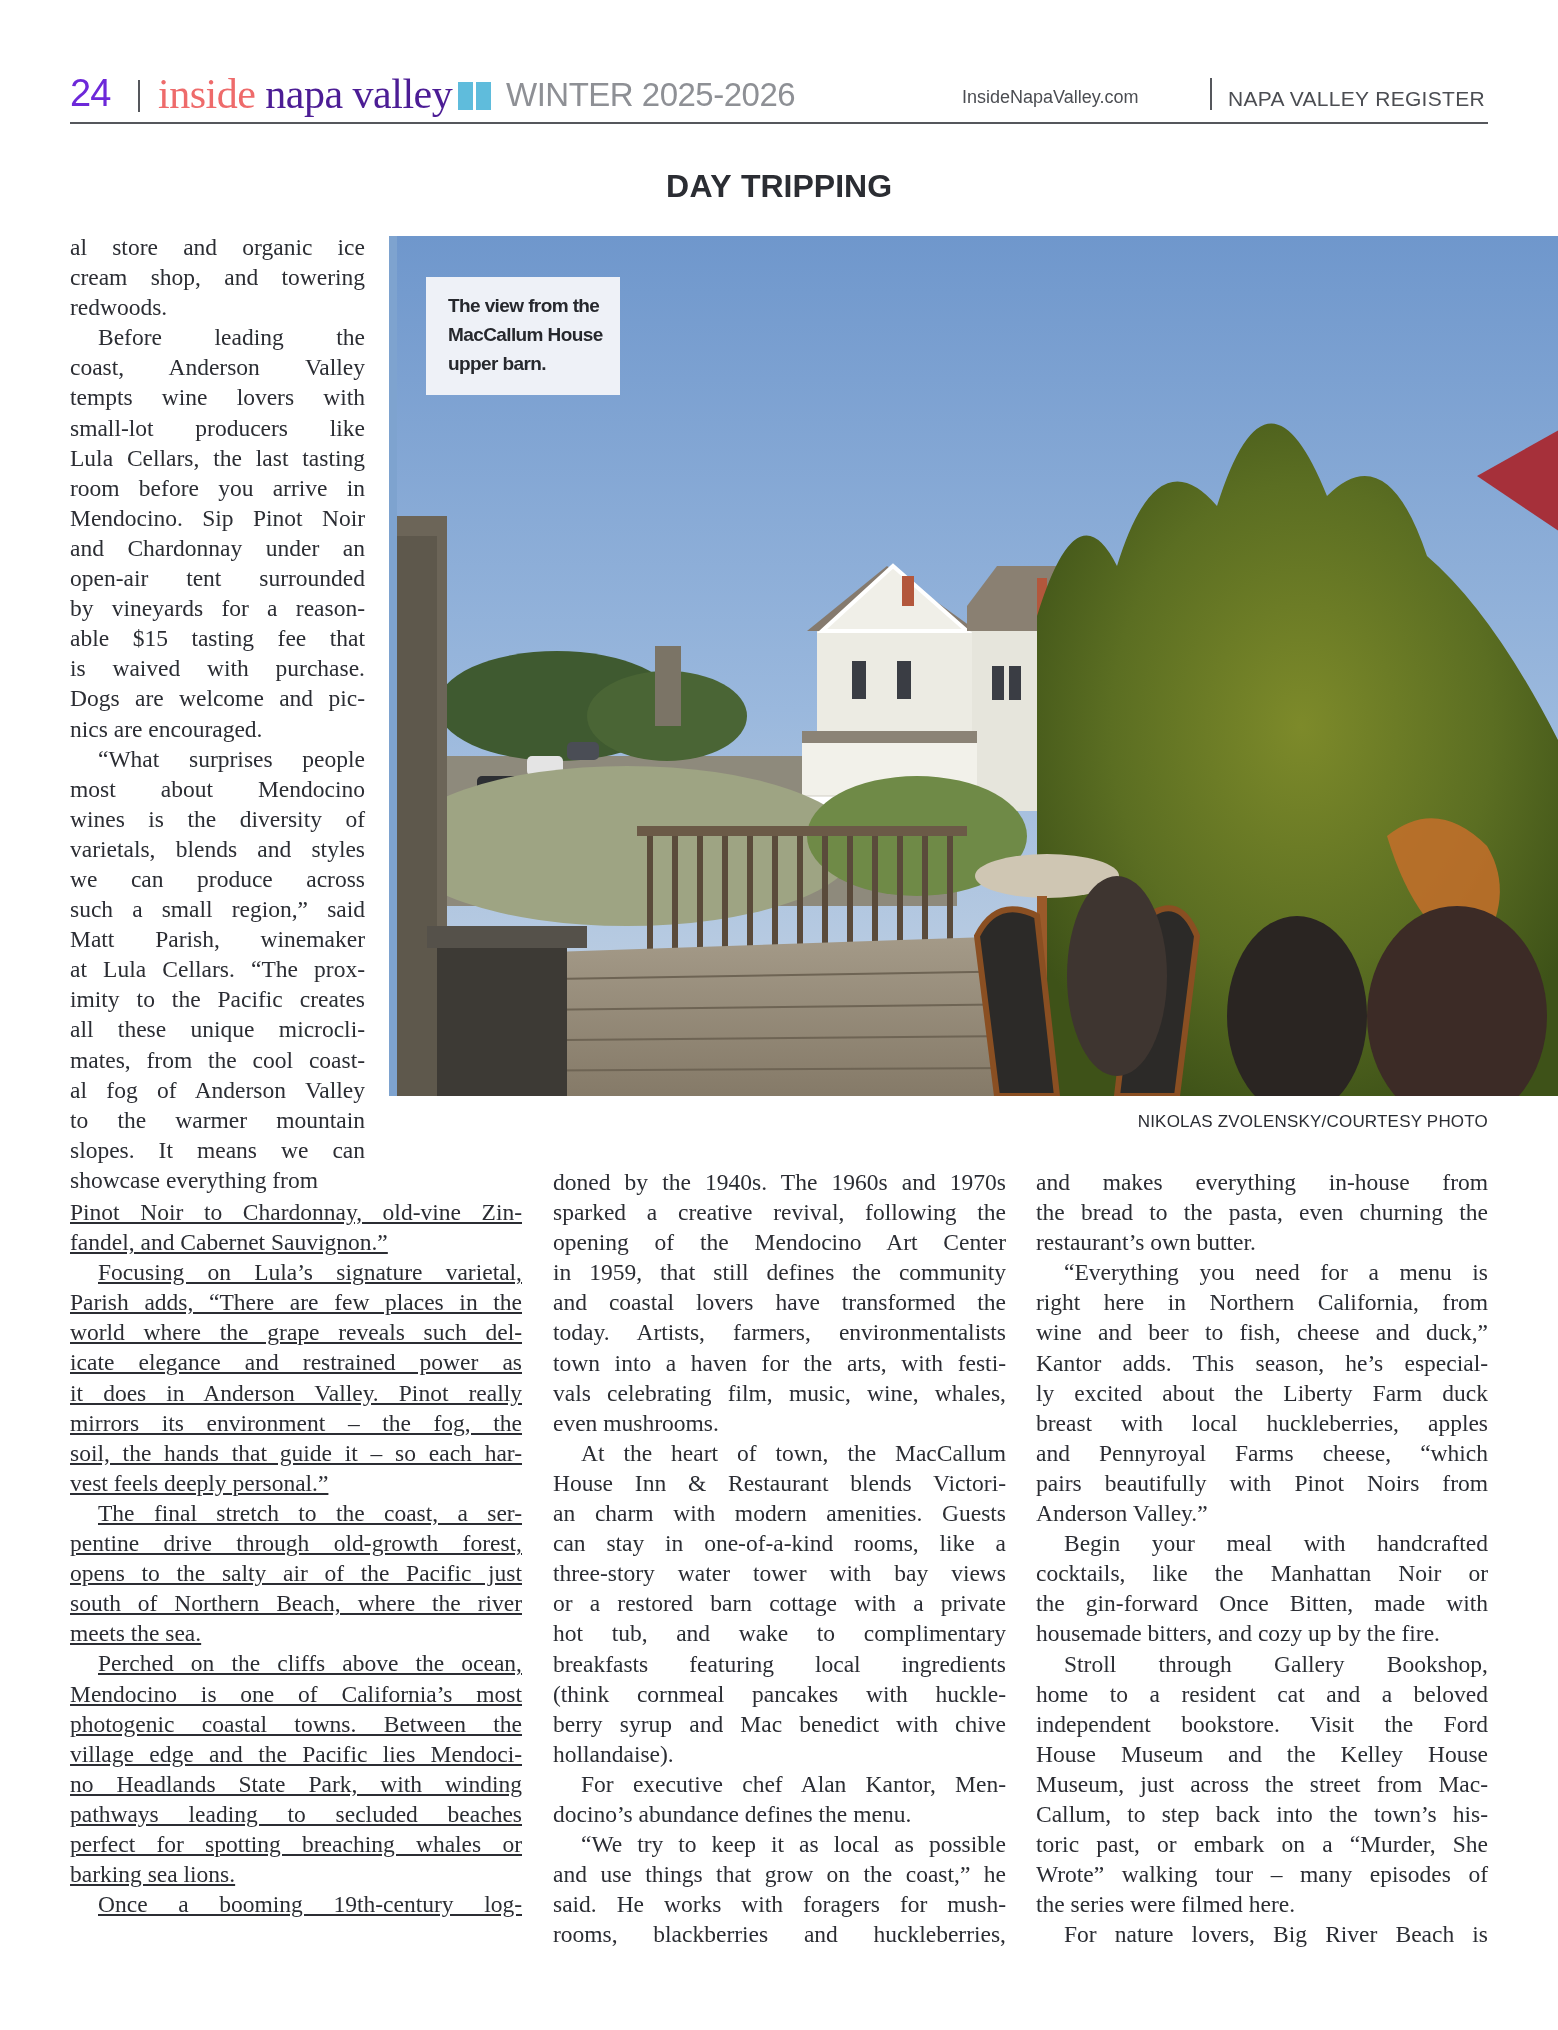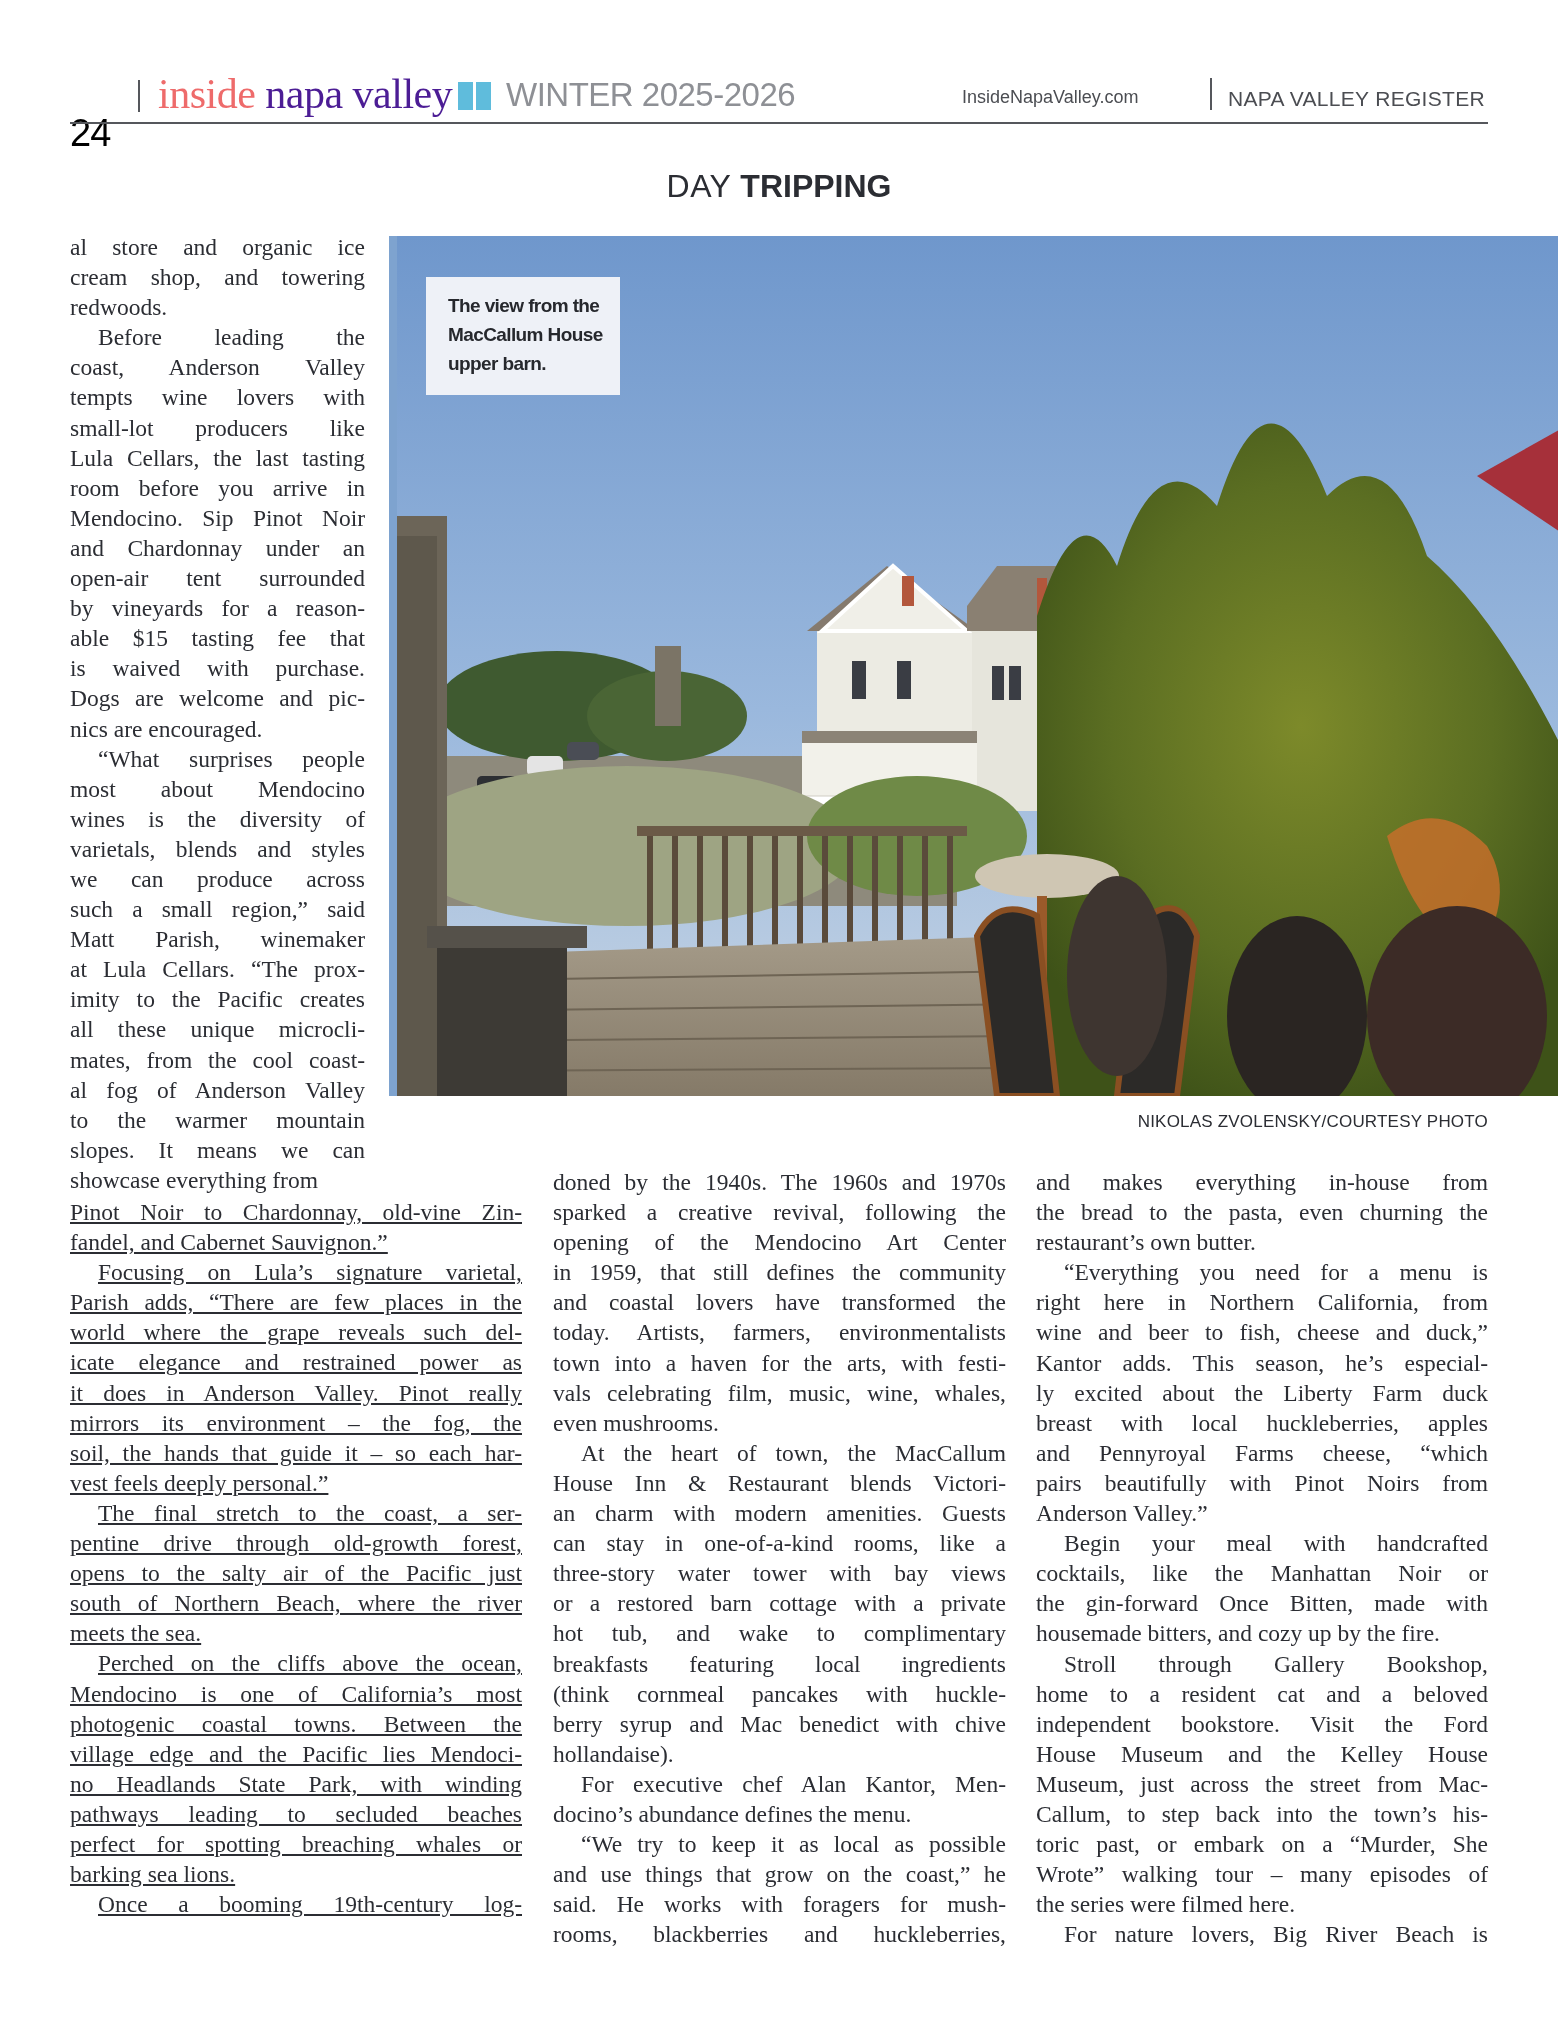--- a/index.html
+++ b/index.html
@@ -1,38 +1,38 @@
 <!DOCTYPE html>
 <html><head>
   <meta charset="utf-8">
   <style>
     html, body { margin: 0; padding: 0; background: #ffffff; }
     body { width: 1558px; height: 2030px; position: relative; overflow: hidden; color: #2b2d33; }
 
     
     .masthead { position: absolute; left: 70px; top: 70px; width: 1418px; height: 52px; }
     .masthead .rule { position: absolute; left: 0; right: 0; top: 52px; height: 2px; background: #55575c; }
-    .page-num { position: absolute; left: 0; top: 2px; font-family: "Liberation Sans", sans-serif; font-size: 38px; color: #000000; letter-spacing: -1px; margin-top: 40px; }
+    .page-num { position: absolute; left: 0; top: 2px; font-family: "Liberation Sans", sans-serif; font-size: 38px; color: #6d28d9; letter-spacing: -1px; }
     .vbar { position: absolute; width: 2px; background: #55575c; }
     .vbar.v1 { left: 68px; top: 10px; height: 32px; }
     .vbar.v2 { left: 1140px; top: 8px; height: 32px; }
     .brand { position: absolute; left: 88px; top: 0px; font-family: "Liberation Serif", serif; font-size: 42px; letter-spacing: -0.5px; }
     .brand .w1 { color: #ee6b6b; }
     .brand .w2 { color: #4c1d95; }
     .brand-blocks { position: absolute; left: 388px; top: 12px; width: 34px; height: 28px; }
     .brand-blocks span { position: absolute; top: 0; width: 15px; height: 28px; background: #5fbcdc; }
     .brand-blocks span:first-child { left: 0; }
     .brand-blocks span:last-child { left: 18px; }
     .issue { position: absolute; left: 436px; top: 6px; font-family: "Liberation Sans", sans-serif; font-size: 33px; color: #8e9095; letter-spacing: -0.5px; }
     .site { position: absolute; left: 892px; top: 17px; font-family: "Liberation Sans", sans-serif; font-size: 18px; color: #4b4d52; }
     .paper { position: absolute; left: 1158px; top: 17px; font-family: "Liberation Sans", sans-serif; font-size: 21px; color: #4b4d52; letter-spacing: 0.3px; }
 
     
     .section-head { position: absolute; left: 0; width: 1558px; top: 168px; text-align: center; font-family: "Liberation Sans", sans-serif; font-size: 32px; color: #2b2d33; }
-    .section-head .light { font-weight: normal; letter-spacing: 0.5px; }
+    .section-head .light { font-weight: bold; letter-spacing: 0.5px; }
     .section-head .bold { font-weight: bold; }
 
     
     .photo { position: absolute; left: 389px; top: 236px; width: 1169px; height: 860px; overflow: hidden; background: #7ea3cf; padding-left: 8px; }
     .photo svg { display: block; }
     .caption-box { position: absolute; left: 37px; top: 41px; width: 194px; height: 118px; background: #eef1f7; box-sizing: border-box; padding: 14px 0 0 22px; }
     .caption-box p { margin: 0; font-family: "Liberation Sans", sans-serif; font-weight: bold; font-size: 19px; line-height: 29px; color: #26282d; letter-spacing: -0.6px; }
     .credit { position: absolute; right: 70px; top: 1112px; font-family: "Liberation Sans", sans-serif; font-size: 17px; color: #2b2d33; letter-spacing: 0.2px; }
 
     

